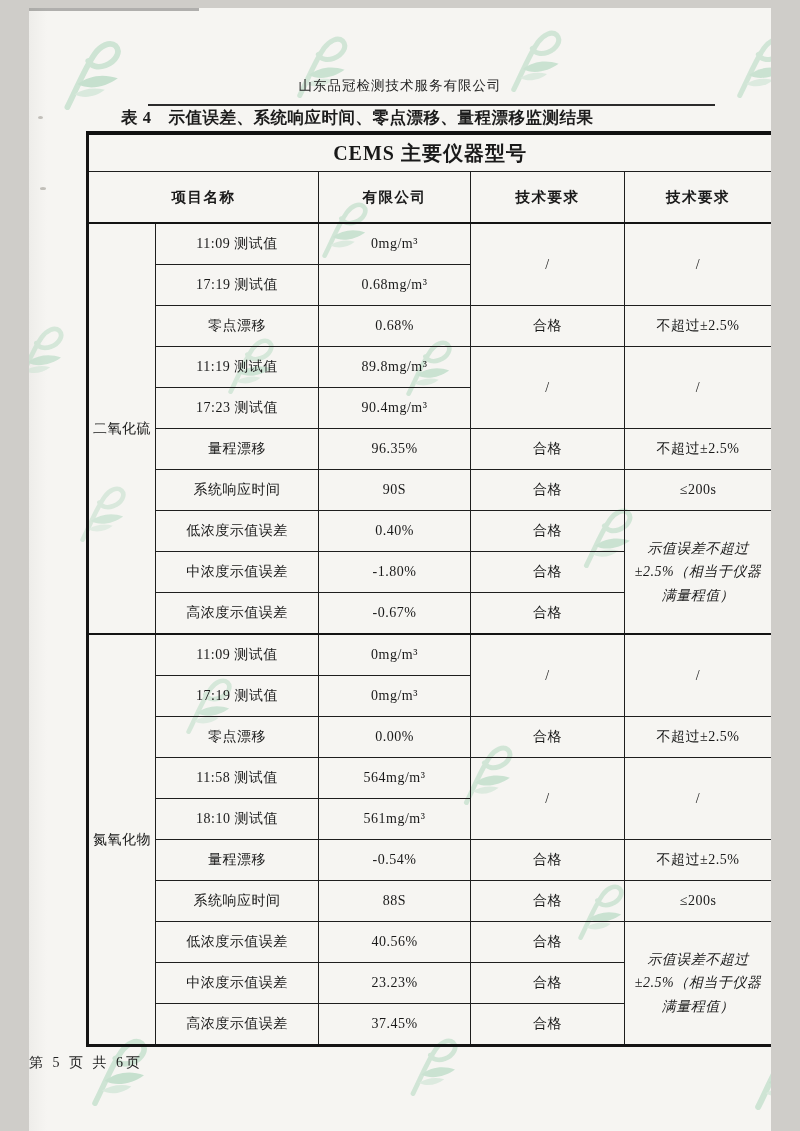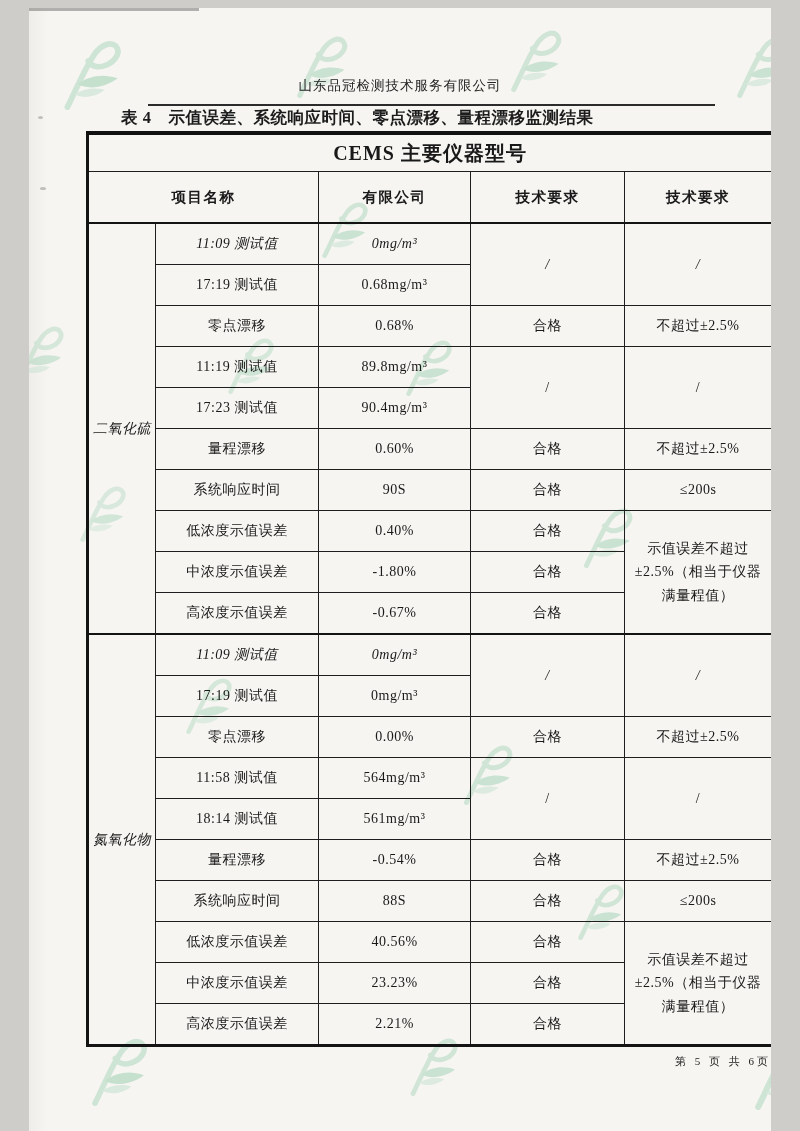--- a/index.html
+++ b/index.html
@@ -20,27 +20,27 @@
   table.results{position:absolute;top:123px;left:57px;border-collapse:collapse;table-layout:fixed;
     width:685px;border:3px solid #141414;}
   table.results td,table.results th{
     border:1.6px solid #1e1e1e;text-align:center;vertical-align:middle;
     font-size:14px;font-weight:normal;padding:0 3px;letter-spacing:.5px;color:#191919;
     overflow:hidden;
   }
   tr.cems-row th{height:36px;font-weight:bold;font-size:20px;letter-spacing:1px;border-top:4px solid #111;}
   tr.col-head th{height:50px;font-weight:bold;font-size:14.5px;letter-spacing:1.5px;}
   tr.body-row td{height:40px;}
-  tr.section-start td{border-top:2.6px solid #131313;font-style:italic;}
+  tr.section-start td{border-top:2.6px solid #131313;}
   td.pollutant{letter-spacing:1.5px;font-size:14.5px;}
   td.slash{font-size:15px;color:#2a2a2a;}
-  td.req-multiline{font-size:13.5px;line-height:1.65;text-align:left;padding:0 0 0 15px;letter-spacing:.3px;}
-  
-  .footer{position:absolute;top:1046px;left:0;width:100%;text-align:right;
-    font-size:11px;letter-spacing:3px;color:#222;}
+  td.req-multiline{font-size:13.5px;line-height:1.65;text-align:left;padding:0 0 0 15px;letter-spacing:.3px;font-style:italic;}
+  
+  .footer{position:absolute;top:1046px;left:0;width:100%;text-align:left;
+    font-size:14px;letter-spacing:3px;color:#222;}
   
   .stamp{position:absolute;left:749px;top:444px;width:54px;height:158px;
     color:#c2364e;writing-mode:vertical-rl;text-orientation:upright;
     font-size:19px;letter-spacing:7px;font-weight:bold;opacity:.8;
     transform:rotate(11deg) skewY(-4deg);}
   
   .watermark{position:absolute;pointer-events:none;}
   
   .artifact{position:absolute;background:#97948c;border-radius:50%;opacity:.55;}
 </style>
@@ -160,21 +160,21 @@
           <td>89.8mg/m³</td>
           <td class="slash" rowspan="2">/</td>
           <td class="slash" rowspan="2">/</td>
         </tr>
         <tr class="body-row">
           <td>17:23 测试值</td>
           <td>90.4mg/m³</td>
         </tr>
         <tr class="body-row">
           <td>量程漂移</td>
-          <td>0.60%</td>
+          <td>96.35%</td>
           <td>合格</td>
           <td>不超过±2.5%</td>
         </tr>
         <tr class="body-row">
           <td>系统响应时间</td>
           <td>90S</td>
           <td>合格</td>
           <td>≤200s</td>
         </tr>
         <tr class="body-row">
@@ -210,21 +210,21 @@
           <td>合格</td>
           <td>不超过±2.5%</td>
         </tr>
         <tr class="body-row">
           <td>11:58 测试值</td>
           <td>564mg/m³</td>
           <td class="slash" rowspan="2">/</td>
           <td class="slash" rowspan="2">/</td>
         </tr>
         <tr class="body-row">
-          <td>18:14 测试值</td>
+          <td>18:10 测试值</td>
           <td>561mg/m³</td>
         </tr>
         <tr class="body-row">
           <td>量程漂移</td>
           <td>-0.54%</td>
           <td>合格</td>
           <td>不超过±2.5%</td>
         </tr>
         <tr class="body-row">
           <td>系统响应时间</td>
@@ -238,21 +238,21 @@
           <td>合格</td>
           <td class="req-multiline" rowspan="3">示值误差不超过±2.5%（相当于仪器满量程值）</td>
         </tr>
         <tr class="body-row">
           <td>中浓度示值误差</td>
           <td>23.23%</td>
           <td>合格</td>
         </tr>
         <tr class="body-row">
           <td>高浓度示值误差</td>
-          <td>2.21%</td>
+          <td>37.45%</td>
           <td>合格</td>
         </tr>
       </tbody>
   </table>
 
   <div class="stamp">有限公司</div>
 
   <div class="footer">第 5 页 共 6页</div>
 
   <div class="artifact" style="left:9px;top:108px;width:5px;height:3px"></div>

